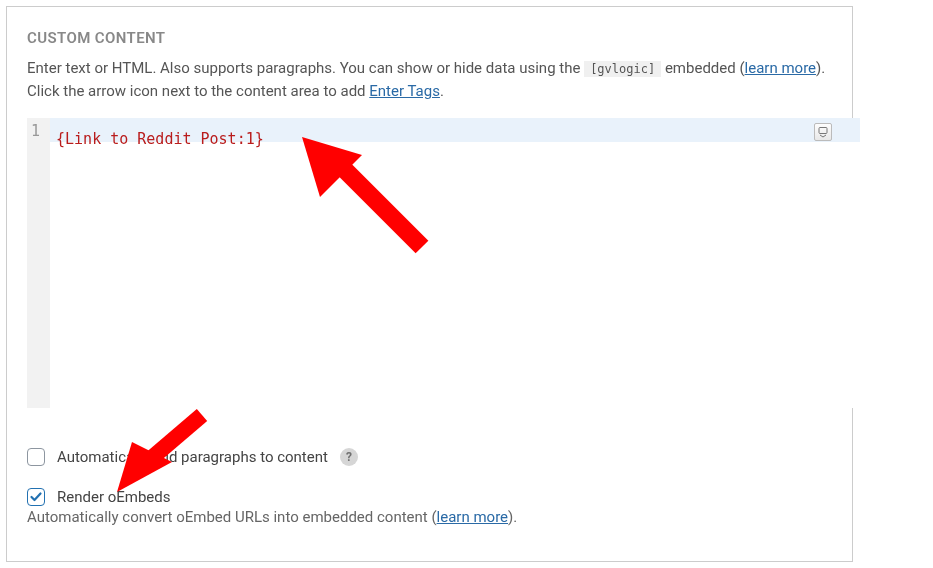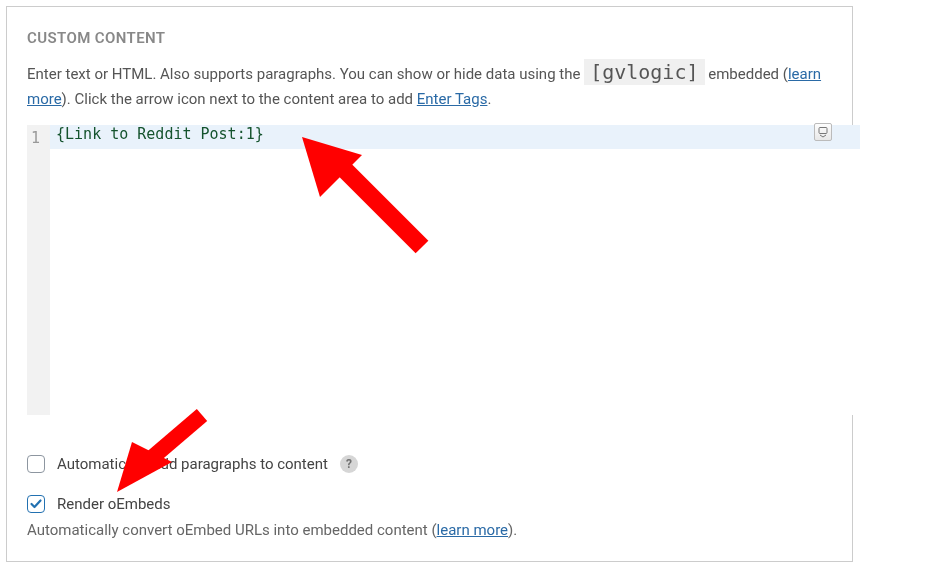--- a/index.html
+++ b/index.html
@@ -27,21 +27,21 @@
     }
     .desc {
       color: #555;
       line-height: 1.55;
       margin-bottom: 14px;
     }
     code.shortcode {
       background: #f0f0f0;
       padding: 1px 6px;
       font-family: Consolas, Menlo, monospace;
-      font-size: 20px;
+      font-size: 12px;
       color: #555;
     }
     a.link {
       color: #2a6aa6;
       text-decoration: underline;
     }
     .editor-wrap {
       position: relative;
       display: flex;
       margin-bottom: 40px;
@@ -58,23 +58,23 @@
     }
     .editor {
       flex: 0 0 auto;
       width: 810px;
       min-height: 290px;
       background: #fff;
     }
     .editor-line {
       font-family: Consolas, Menlo, monospace;
       font-size: 15px;
-      padding: 0 6px;
+      padding: 12px 6px;
       background: #e9f2fb;
-      color: #14532d;
+      color: #b91c1c;
       white-space: pre;
       height: 24px;
     }
     .merge-tag-btn {
       position: absolute;
       top: 116px;
       right: 20px;
       width: 18px;
       height: 18px;
       border: 1px solid #bbb;
@@ -117,21 +117,21 @@
       background: #d6d6d6;
       color: #707070;
       font-size: 12px;
       font-weight: bold;
       display: flex;
       align-items: center;
       justify-content: center;
     }
     .helper-text {
       color: #666;
-      margin-top: 8px;
+      margin-top: 2px;
       font-size: 15px;
     }
     .arrow {
       position: absolute;
       pointer-events: none;
     }
   </style>
 </head>
 <body>
 

